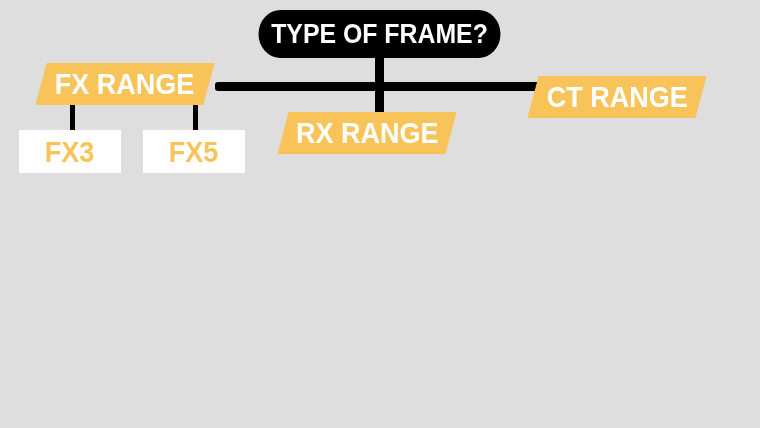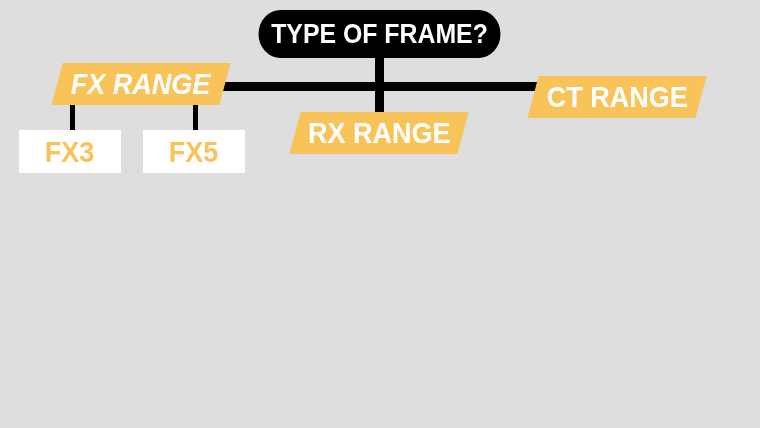--- a/index.html
+++ b/index.html
@@ -19,26 +19,26 @@
 <div class="abs line" style="left:375px;top:55px;width:9px;height:32px;"></div>
 <div class="abs line" style="left:215px;top:82px;width:325px;height:9px;border-radius:3px;"></div>
 <div class="abs line" style="left:375px;top:86px;width:9px;height:28px;"></div>
 <div class="abs line" style="left:70px;top:104px;width:5px;height:27px;"></div>
 <div class="abs line" style="left:193px;top:104px;width:5px;height:27px;"></div>
 
 <div class="abs pill">
   <span>TYPE OF FRAME?</span>
 </div>
 
-<div class="abs para" style="left:57px;top:63px;font-style:italic;">
+<div class="abs para" style="left:41px;top:63px;">
   <div class="bg"></div>
   <span>FX RANGE</span>
 </div>
 
-<div class="abs para" style="left:295px;top:112px;">
+<div class="abs para" style="left:283px;top:112px;">
   <div class="bg"></div>
   <span>RX RANGE</span>
 </div>
 
 <div class="abs para" style="left:533px;top:76px;">
   <div class="bg"></div>
   <span>CT RANGE</span>
 </div>
 
 <div class="abs box" style="left:19px;top:130px;">

